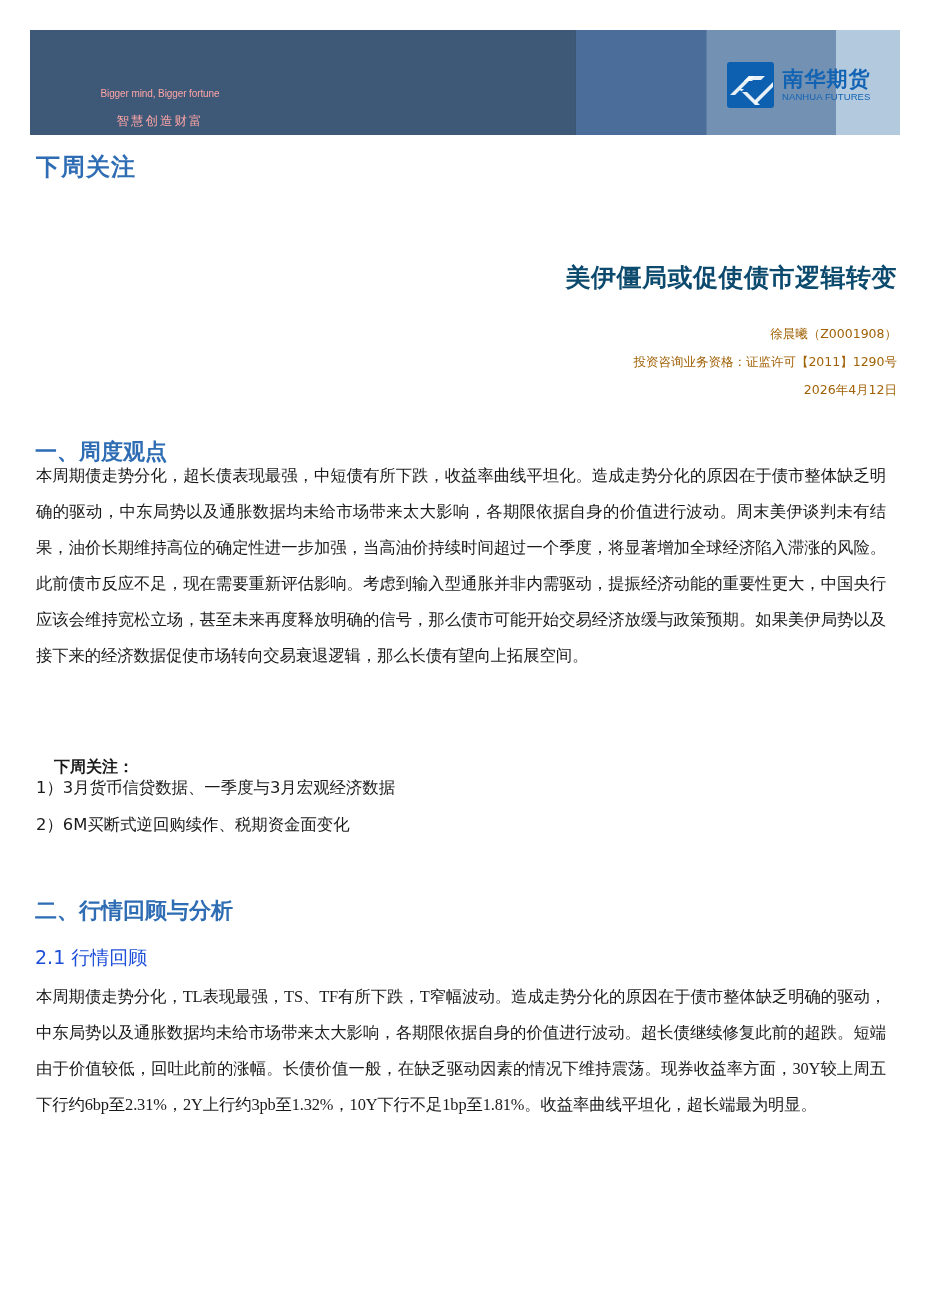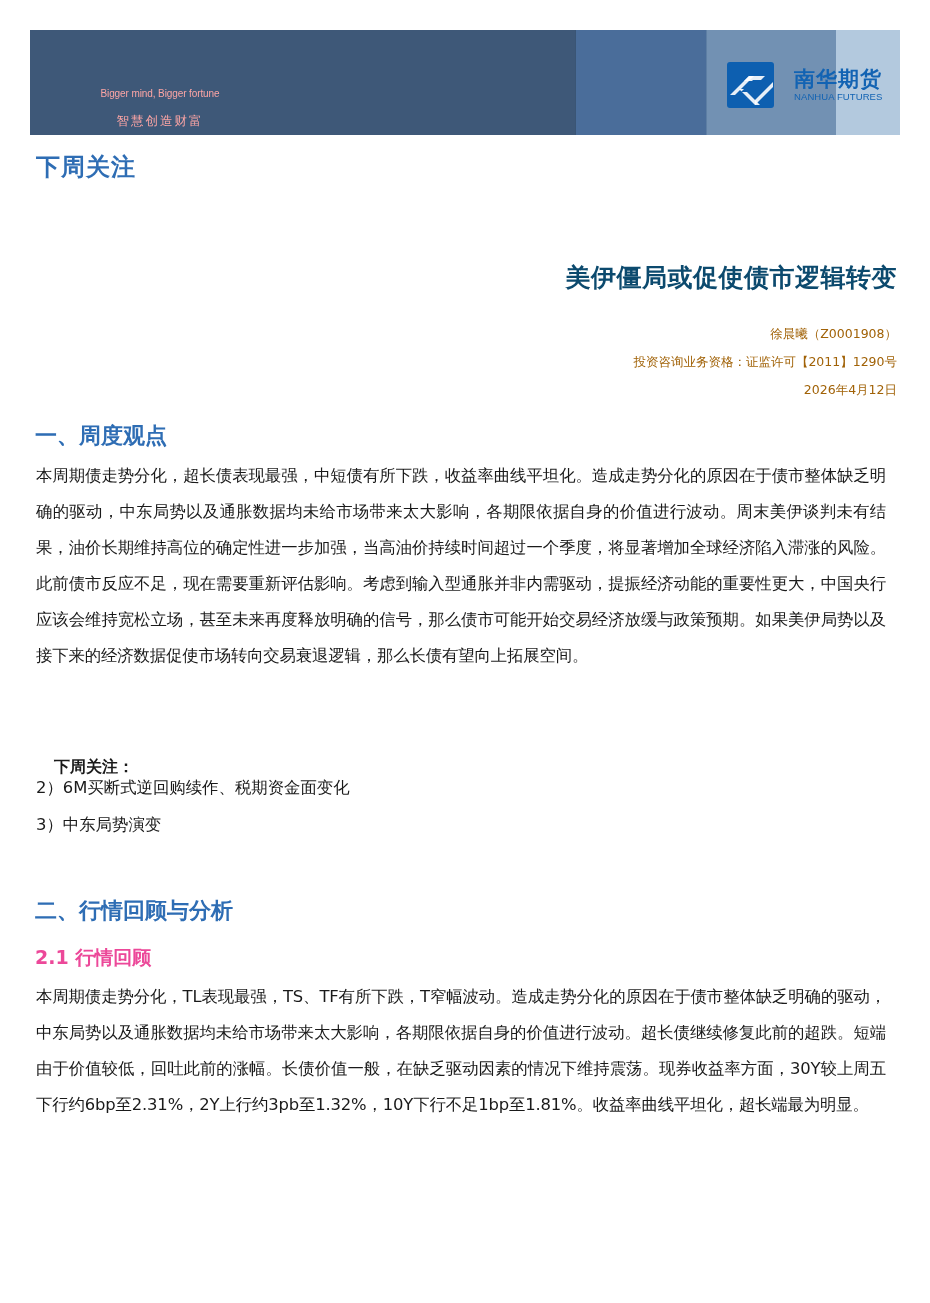--- a/index.html
+++ b/index.html
@@ -58,21 +58,21 @@
     }
     .logo-mark {
       width: 47px;
       height: 46px;
       background: #0d5fb0;
       border-radius: 3px;
       position: relative;
       overflow: hidden;
     }
     .logo-mark svg { position: absolute; left: 0; top: 0; }
-    .logo-text { margin-left: 20px; }
+    .logo-text { margin-left: 8px; text-align: right; }
     .logo-cn {
       font-size: 21px;
       font-weight: bold;
       color: #1263b3;
       line-height: 24px;
       letter-spacing: 1px;
       white-space: nowrap;
     }
     .logo-en {
       font-family: "Liberation Sans", sans-serif;
@@ -124,36 +124,37 @@
       font-weight: bold;
       color: #2e6db4;
       margin: 0;
       line-height: 32px;
       white-space: nowrap;
     }
     .section-h2 {
       position: absolute;
       left: 35px;
       font-size: 19px;
-      font-weight: bold;
-      color: #ec4899;
+      font-weight: normal;
+      color: #1d4ed8;
       margin: 0;
       line-height: 28px;
       white-space: nowrap;
     }
     .para {
       position: absolute;
       left: 36px;
       width: 850px;
       margin: 0;
       font-size: 16.4px;
       line-height: 36px;
       color: #1a1a1a;
       text-align: justify;
       letter-spacing: -0.15px;
+      font-family: Liberation Serif, serif;
     }
     .focus-label {
       position: absolute;
       left: 36px;
       top: 736px;
       font-size: 16px;
       font-weight: bold;
       line-height: 26px;
       margin: 18px;
     }
@@ -205,24 +206,24 @@
 
 <h2 class="report-type">下周关注</h2>
 <h1 class="report-title">美伊僵局或促使债市逻辑转变</h1>
 
 <div class="meta">
   <div>徐晨曦（Z0001908）</div>
   <div>投资咨询业务资格：证监许可【2011】1290号</div>
   <div>2026年4月12日</div>
 </div>
 
-<h2 class="section-h1" style="top:420px;">一、周度观点</h2>
+<h2 class="section-h1" style="top:436px;">一、周度观点</h2>
 <p class="para" style="top:458px;">本周期债走势分化，超长债表现最强，中短债有所下跌，收益率曲线平坦化。造成走势分化的原因在于债市整体缺乏明确的驱动，中东局势以及通胀数据均未给市场带来太大影响，各期限依据自身的价值进行波动。周末美伊谈判未有结果，油价长期维持高位的确定性进一步加强，当高油价持续时间超过一个季度，将显著增加全球经济陷入滞涨的风险。此前债市反应不足，现在需要重新评估影响。考虑到输入型通胀并非内需驱动，提振经济动能的重要性更大，中国央行应该会维持宽松立场，甚至未来再度释放明确的信号，那么债市可能开始交易经济放缓与政策预期。如果美伊局势以及接下来的经济数据促使市场转向交易衰退逻辑，那么长债有望向上拓展空间。</p>
 
 <p class="focus-label">下周关注：</p>
 <ul class="focus-list">
+  <li>1）3月货币信贷数据、一季度与3月宏观经济数据</li>
   <li>2）6M买断式逆回购续作、税期资金面变化</li>
-  <li>3）中东局势演变</li>
 </ul>
 
 <h2 class="section-h1" style="top:895px;">二、行情回顾与分析</h2>
 <h3 class="section-h2" style="top:943px;">2.1 行情回顾</h3>
 <p class="para" style="top:979px;">本周期债走势分化，TL表现最强，TS、TF有所下跌，T窄幅波动。造成走势分化的原因在于债市整体缺乏明确的驱动，中东局势以及通胀数据均未给市场带来太大影响，各期限依据自身的价值进行波动。超长债继续修复此前的超跌。短端由于价值较低，回吐此前的涨幅。长债价值一般，在缺乏驱动因素的情况下维持震荡。现券收益率方面，30Y较上周五下行约6bp至2.31%，2Y上行约3pb至1.32%，10Y下行不足1bp至1.81%。收益率曲线平坦化，超长端最为明显。</p>
 
 </body></html>

